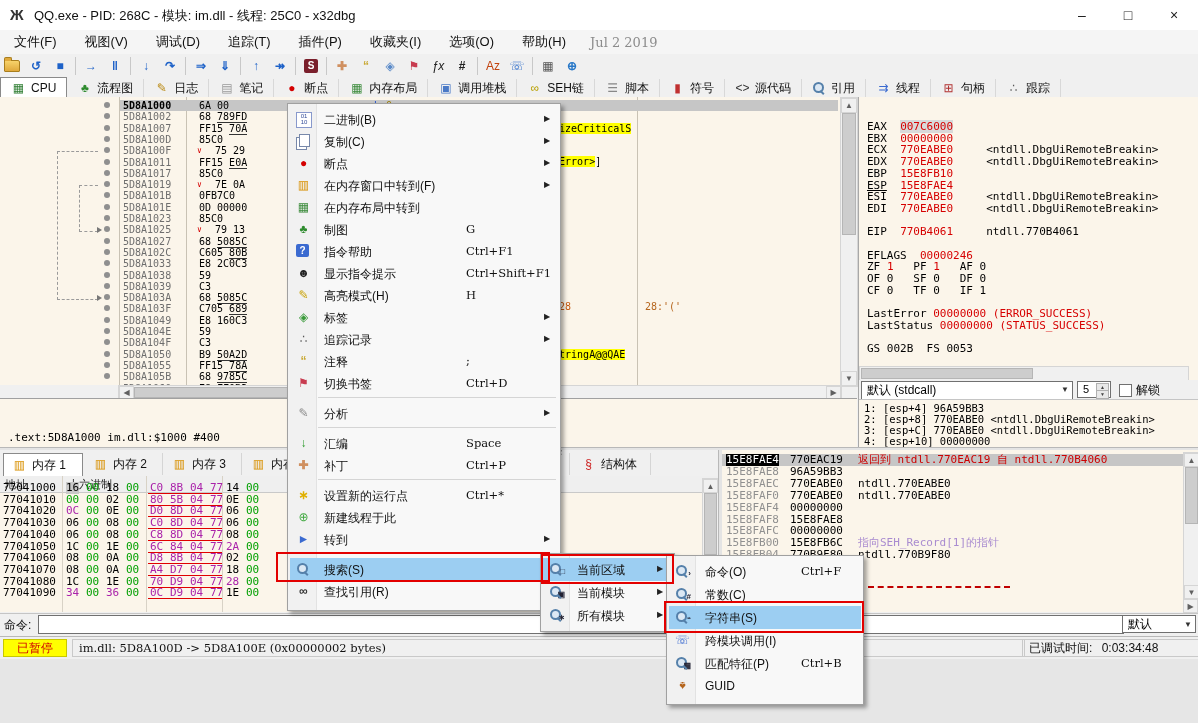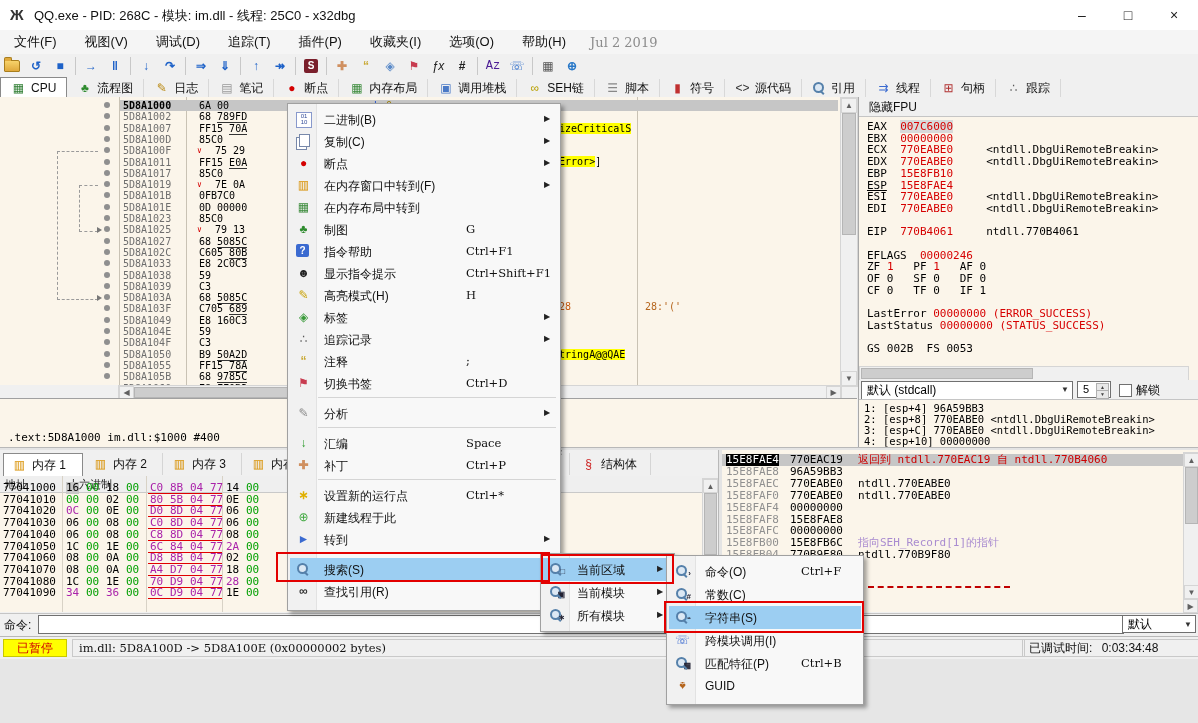--- a/index.html
+++ b/index.html
@@ -206,21 +206,21 @@
         <span class="ic" style="color: rgb(200, 60, 80);">⚑</span>
       </div>
       <div class="tbtn">
         <span class="ic" style="color: rgb(34, 34, 34); font-style: italic;">ƒx</span>
       </div>
       <div class="tbtn">
         <span class="ic" style="color: rgb(34, 34, 34); font-weight: bold;">#</span>
       </div>
       <div class="tsep"></div>
       <div class="tbtn">
-        <span class="ic" style="color: #4c1d95; font-family: Liberation Mono, monospace;">Az</span>
+        <span class="ic" style="color: #c2410c;">Az</span>
       </div>
       <div class="tbtn">
         <span class="ic" style="color: rgb(43, 107, 201);">☏</span>
       </div>
       <div class="tsep"></div>
       <div class="tbtn">
         <span class="ic" style="color: rgb(85, 85, 85);">▦</span>
       </div>
       <div class="tbtn">
         <span class="ic" style="color: rgb(40, 120, 200); font-weight: bold;">⊕</span>
@@ -343,21 +343,20 @@
     <div class="sbbtn" style="left:0;top:0;width:13px;height:11px">◀</div>
     <div class="sbthumb" style="left:15px;top:1px;width:290px;height:9px"></div>
     <div class="sbbtn" style="right:0;top:0;width:13px;height:11px">▶</div>
   </div>
 
   <div id="infopane">
     <div id="infoline">.text:5D8A1000 im.dll:$1000 #400</div>
   </div>
 
   <div id="regpane">
-    <div id="reghdr">隐藏FPU</div>
     <div id="reglines">
         <div class="regline" style="top: 4px;"><span class="rg-k">EAX  </span><span class="rg-rs">007C6000</span></div>
         <div class="regline" style="top: 15.7px;"><span class="rg-k">EBX  </span><span class="rg-r">00000000</span></div>
         <div class="regline" style="top: 27.4px;"><span class="rg-k">ECX  </span><span class="rg-r">770EABE0</span><span class="rg-k">     &lt;ntdll.DbgUiRemoteBreakin&gt;</span></div>
         <div class="regline" style="top: 39.1px;"><span class="rg-k">EDX  </span><span class="rg-r">770EABE0</span><span class="rg-k">     &lt;ntdll.DbgUiRemoteBreakin&gt;</span></div>
         <div class="regline" style="top: 50.8px;"><span class="rg-k">EBP  </span><span class="rg-r">15E8FB10</span></div>
         <div class="regline" style="top: 62.5px;"><span class="rg-ku">ESP</span><span class="rg-k">  </span><span class="rg-r">15E8FAE4</span></div>
         <div class="regline" style="top: 74.2px;"><span class="rg-k">ESI  </span><span class="rg-r">770EABE0</span><span class="rg-k">     &lt;ntdll.DbgUiRemoteBreakin&gt;</span></div>
         <div class="regline" style="top: 85.9px;"><span class="rg-k">EDI  </span><span class="rg-r">770EABE0</span><span class="rg-k">     &lt;ntdll.DbgUiRemoteBreakin&gt;</span></div>
         <div class="regline" style="top: 109.3px;"><span class="rg-k">EIP  </span><span class="rg-r">770B4061</span><span class="rg-k">     ntdll.770B4061</span></div>

